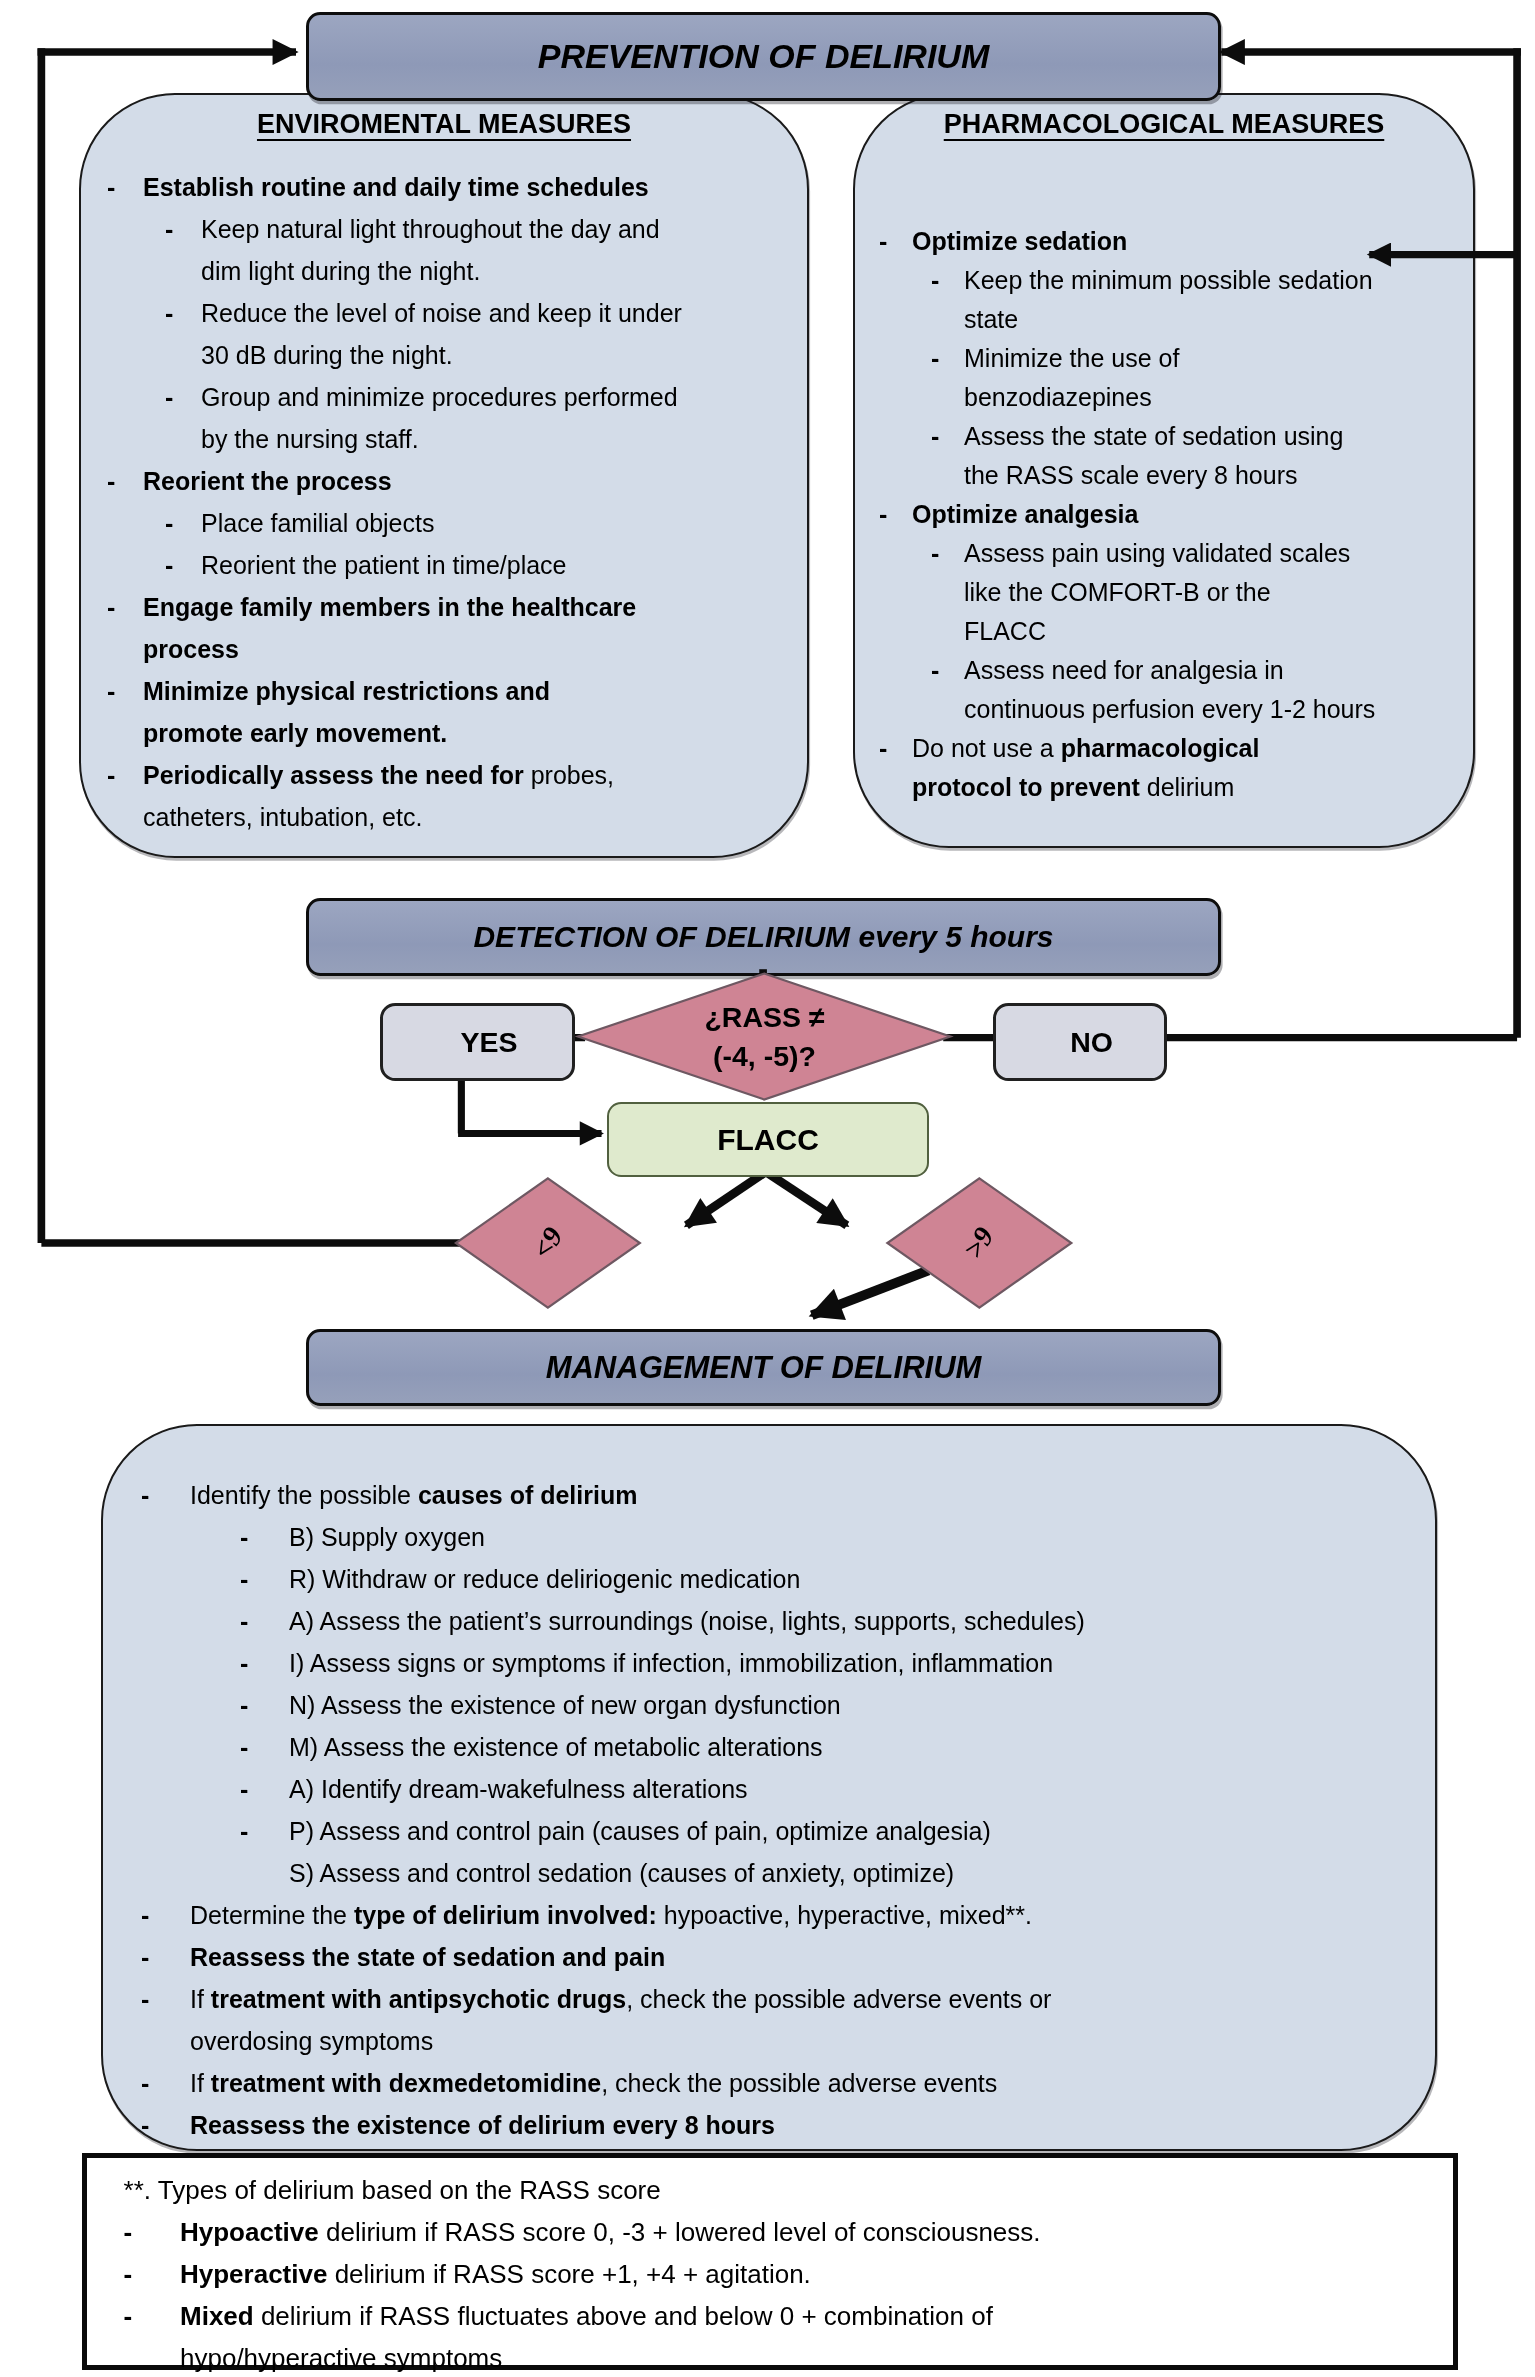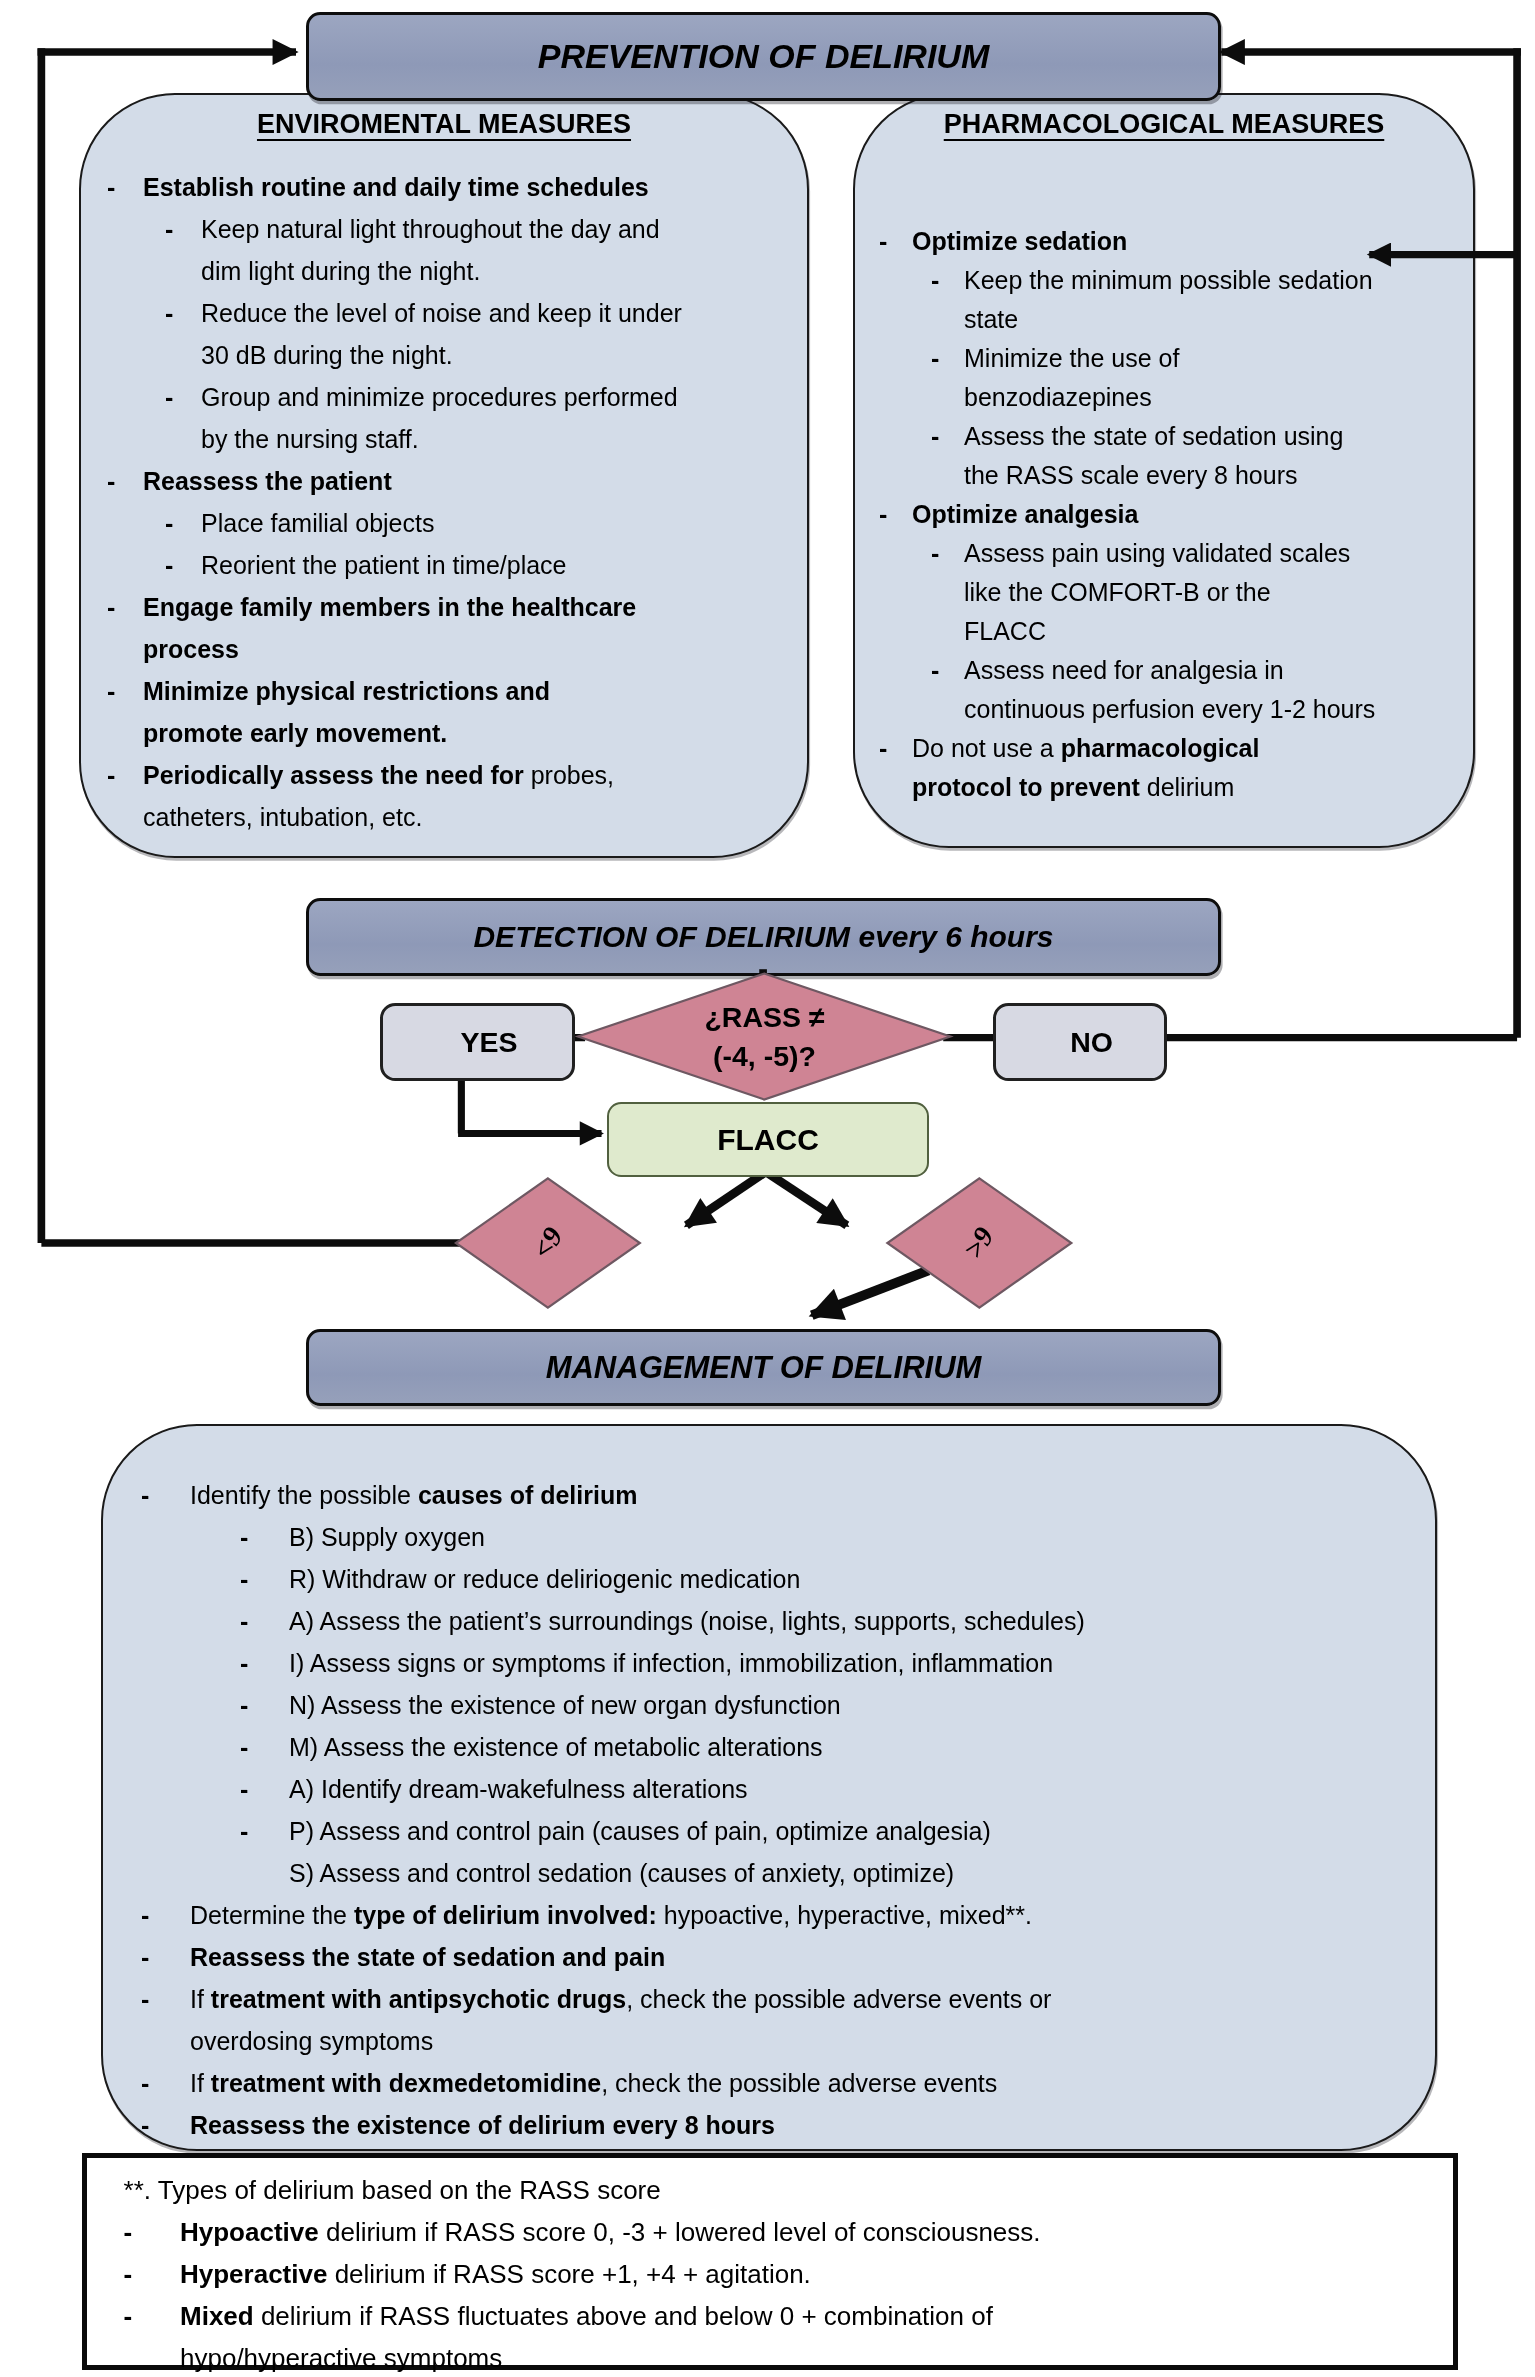--- a/index.html
+++ b/index.html
@@ -115,21 +115,21 @@
 
     <polygon class="diamond" points="1395,1778 1735,1893 1395,2008 1055,1893" stroke-width="3"></polygon>
     <polygon class="diamond" points="1000,2152 1168,2270 1000,2388 832,2270"></polygon>
     <polygon class="diamond" points="1788,2152 1956,2270 1788,2388 1620,2270"></polygon>
   </svg>
 
   <div class="hdr" id="hdr-prevention">
     <span>PREVENTION OF DELIRIUM</span>
   </div>
   <div class="hdr" id="hdr-detection">
-    <span>DETECTION OF DELIRIUM every 6 hours</span>
+    <span>DETECTION OF DELIRIUM every 5 hours</span>
   </div>
   <div class="hdr" id="hdr-management">
     <span>MANAGEMENT OF DELIRIUM</span>
   </div>
 
   <div class="panel" id="env-box">
     <div class="ptitle">ENVIROMENTAL MEASURES</div>
     <div class="plist">
         <div class="li lvl0">
           <span class="dash">-</span>
@@ -145,21 +145,21 @@
           <span class="txt"><span>Reduce the level of noise and keep it under
 30 dB during the night.</span></span>
         </div>
         <div class="li lvl1">
           <span class="dash">-</span>
           <span class="txt"><span>Group and minimize procedures performed
 by the nursing staff.</span></span>
         </div>
         <div class="li lvl0">
           <span class="dash">-</span>
-          <span class="txt"><span class="b">Reassess the patient</span></span>
+          <span class="txt"><span class="b">Reorient the process</span></span>
         </div>
         <div class="li lvl1">
           <span class="dash">-</span>
           <span class="txt"><span>Place familial objects</span></span>
         </div>
         <div class="li lvl1">
           <span class="dash">-</span>
           <span class="txt"><span>Reorient the patient in time/place</span></span>
         </div>
         <div class="li lvl0">

